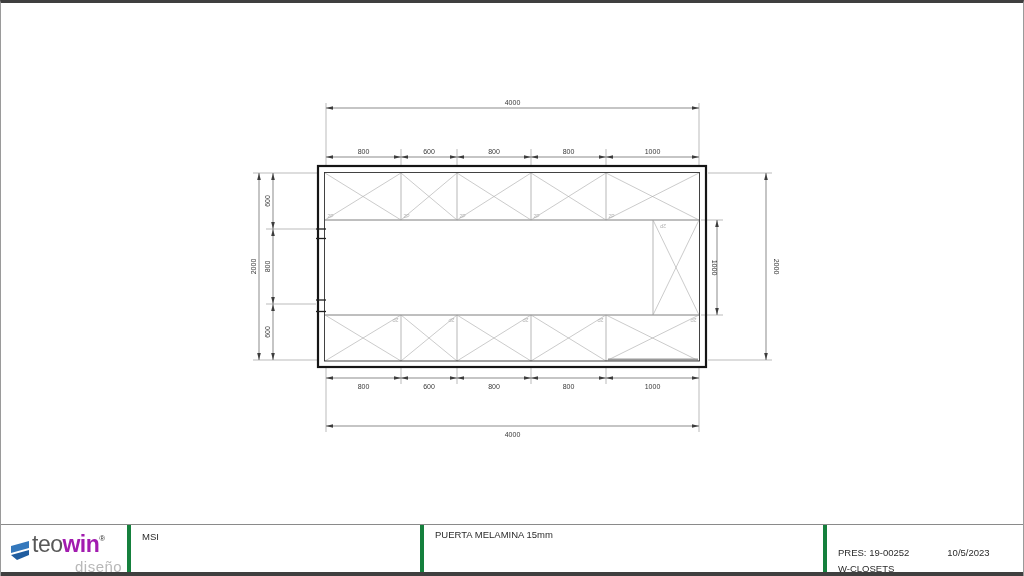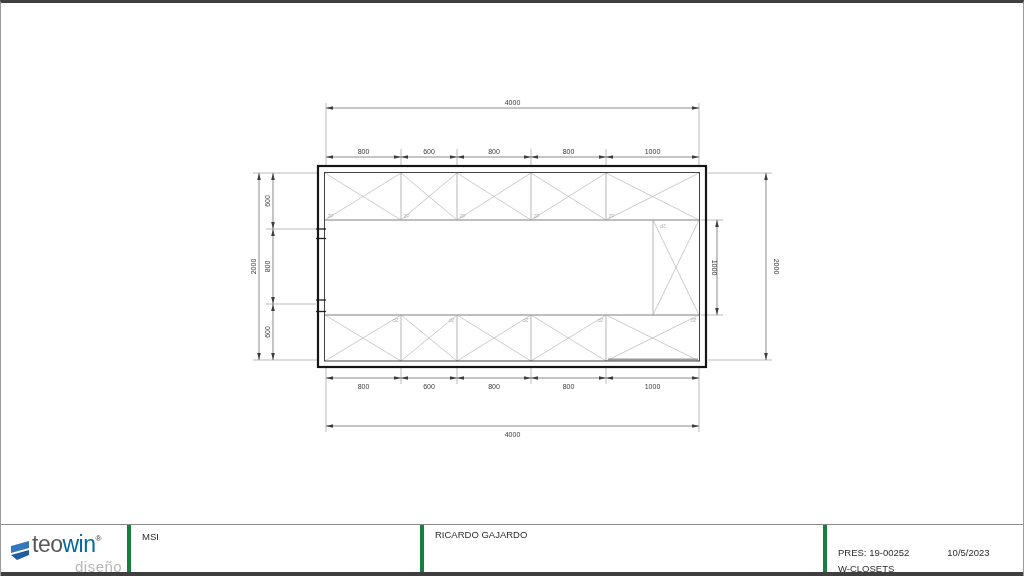--- a/index.html
+++ b/index.html
@@ -13,21 +13,21 @@
   .tb-col{box-sizing:border-box;height:100%;position:relative;}
   .tb-col + .tb-col{border-left:4px solid #15803d;}
   #tb-logo{width:126px;}
   #tb-project{width:293px;padding:6px 0 0 11px;font-size:9.5px;color:#2b2b2b;}
   #tb-desc{width:403px;padding:4px 0 0 11px;font-size:9.5px;color:#2b2b2b;line-height:12.5px;}
   #tb-meta{flex:1;padding:20px 0 0 11px;font-size:9.5px;color:#2b2b2b;line-height:16px;}
   #tb-meta .date{margin-left:38px;}
   
   #logo-icon{position:absolute;left:9px;top:14px;}
   #wordmark{position:absolute;left:31px;top:6px;font-size:23px;letter-spacing:-0.5px;color:#585858;}
-  #wordmark .win{color:#0369a1;font-weight:normal;}
+  #wordmark .win{color:#a21caf;font-weight:bold;}
   #wordmark sup{font-size:8px;color:#333;position:relative;top:-2px;}
   #tagline{position:absolute;left:74px;top:33px;width:42px;text-align:right;
            font-size:15px;color:#b8b8b8;letter-spacing:0.5px;}
 </style>
 </head>
 <body>
 
 <div id="sheet">
 
   <svg id="plan" width="1024" height="576" viewBox="0 0 1024 576">
@@ -182,20 +182,20 @@
         <path id="logo-top" d="M1 7 L19 2 L19 9 L1 14 Z" fill="#3478bc"></path>
         <path id="logo-bottom" d="M1 16 L19 11 L19 16 L7 21 Z" fill="#205d9f"></path>
       </svg>
       <div id="wordmark"><span>teo</span><span class="win">win</span><sup>®</sup></div>
       <div id="tagline">diseño</div>
     </div>
     <div class="tb-col" id="tb-project">
       <span>MSI</span>
     </div>
     <div class="tb-col" id="tb-desc">
-      <div>RICARDO GAJARDO</div>
+      <div>PUERTA MELAMINA 15mm</div>
     </div>
     <div class="tb-col" id="tb-meta">
       <div><span>PRES:</span> <span>19-00252</span><span class="date">10/5/2023</span></div>
       <div>W-CLOSETS</div>
     </div>
   </div>
 </div>
 
 </body></html>

